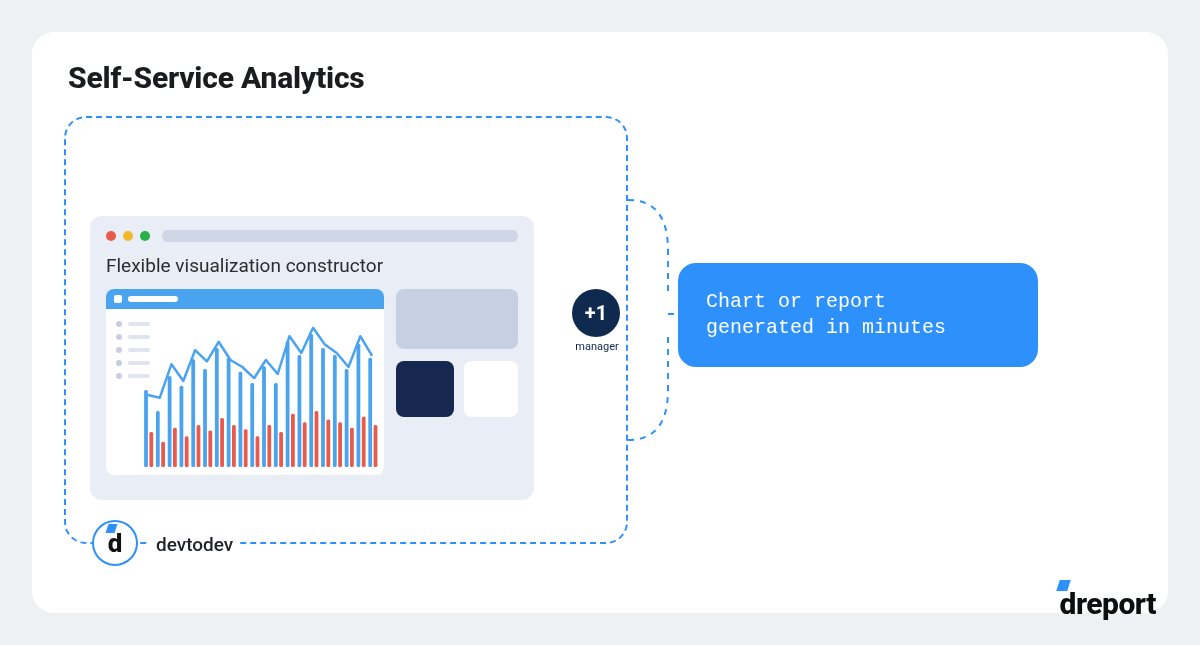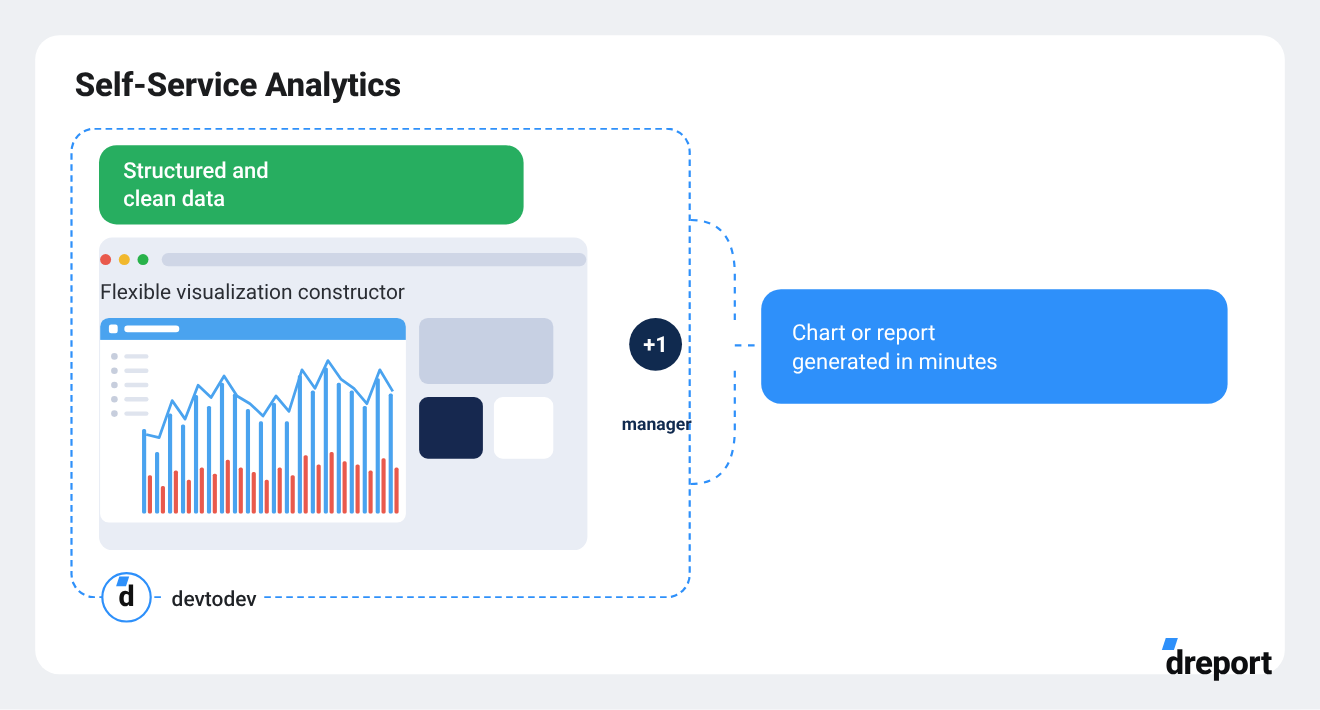--- a/index.html
+++ b/index.html
@@ -54,21 +54,21 @@
     display: flex; align-items: center;
   }
 
   
   .browser {
     position: absolute;
     left: 90px; top: 216px;
     width: 444px; height: 284px;
     background: #e9edf5;
     border-radius: 12px;
-    padding: 14px 1px 16px;
+    padding: 14px 16px 16px;
   }
   .browser .dots { display: flex; gap: 7px; align-items: center; }
   .dot { width: 10px; height: 10px; border-radius: 50%; }
   .dot.r { background: #e9594c; }
   .dot.y { background: #f1b82d; }
   .dot.g { background: #28b24a; }
   .addr { flex: 1; height: 12px; background: #cfd6e6; border-radius: 6px; margin-left: 12px; }
   .topbar { display: flex; align-items: center; }
 
   .subtitle {
@@ -159,37 +159,36 @@
     background: #102a4f;
     border-radius: 50%;
     display: flex; align-items: center; justify-content: center;
     color: #ffffff; font-weight: 700; font-size: 20px;
   }
   .plus-label {
     position: absolute;
     left: 554px; top: 340px;
     width: 86px;
     text-align: center;
-    font-size: 16px; font-weight: 700;
+    font-size: 11px; font-weight: 400;
     color: #102a4f;
-    margin-top: 36px;
   }
 
   
   .result-card {
     position: absolute;
-    left: 692px; top: 263px;
-    width: 424px; height: 104px;
+    left: 678px; top: 263px;
+    width: 360px; height: 104px;
     background: #2e90fa;
     border-radius: 18px;
     color: #ffffff;
     font-size: 20px;
     line-height: 1.3;
     padding: 24px 28px;
-    display: flex; align-items: center;
+    display: flex; align-items: center; font-family: Liberation Mono, monospace;
   }
 
   
   .brand {
     position: absolute;
     right: 44px; bottom: 24px;
     font-size: 30px; font-weight: 800; color: #0d0e10;
     letter-spacing: -0.5px;
   }
   .brand .accent {
@@ -208,24 +207,20 @@
 </head>
 <body>
 
 <div class="outer">
   <div class="panel">
     <h1 class="title">Self-Service Analytics</h1>
   </div>
 
   <div class="group-box"></div>
 
-  <div class="green-card">
-    <span style="white-space:pre-line;">Structured and
-clean data</span>
-  </div>
 
   <div class="browser">
     <div class="topbar">
       <div class="dots">
         <span class="dot r"></span>
         <span class="dot y"></span>
         <span class="dot g"></span>
       </div>
       <div class="addr"></div>
     </div>

